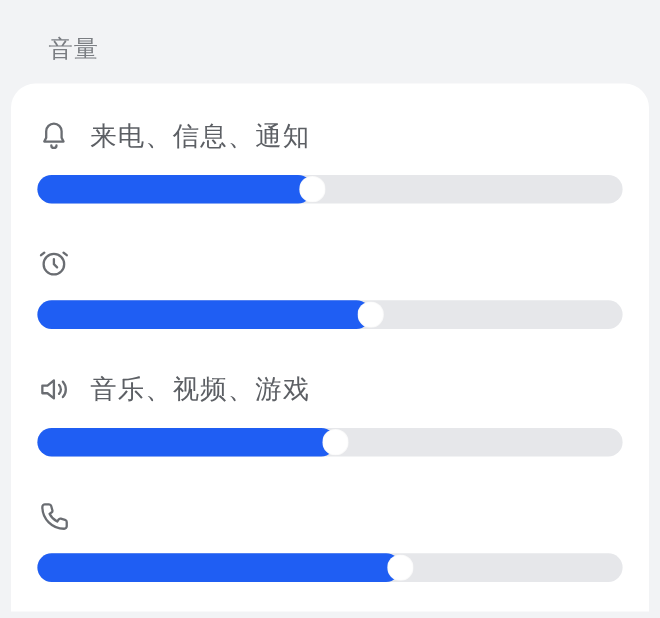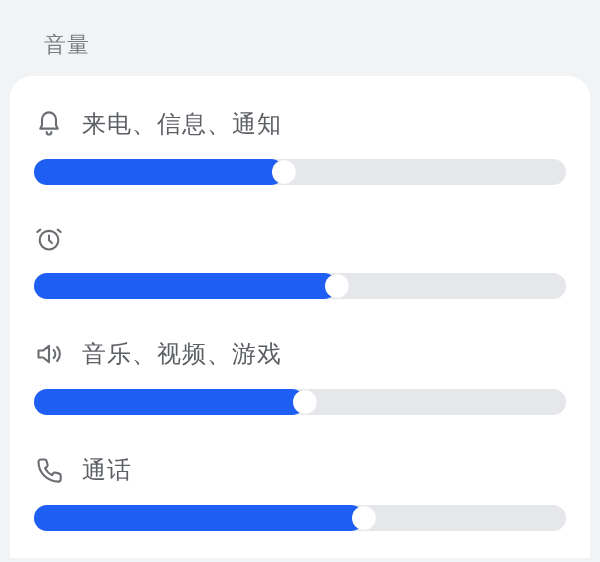--- a/index.html
+++ b/index.html
@@ -135,21 +135,20 @@
     </div>
   </div>
 
   <div class="row">
     <div class="row-label">
       <span class="icon">
         <svg viewBox="0 0 24 24">
             <path d="M5 3c-1 0-2 .9-2 2 0 9.4 7.6 17 17 17 1.1 0 2-1 2-2v-3.2c0-.8-.5-1.5-1.3-1.7l-3.3-.9c-.7-.2-1.4.1-1.8.7l-1 1.5a13 13 0 0 1-6-6l1.5-1c.6-.4.9-1.1.7-1.8l-.9-3.3C9.7 3.5 9 3 8.2 3H5z"></path>
           </svg>
       </span>
-      <span class="text">通话</span>
     </div>
     <div class="slider">
       <div class="track"></div>
       <div class="fill" style="width:62%"></div>
       <div class="thumb" style="left:62%"></div>
     </div>
   </div>
 
 </div>
 

